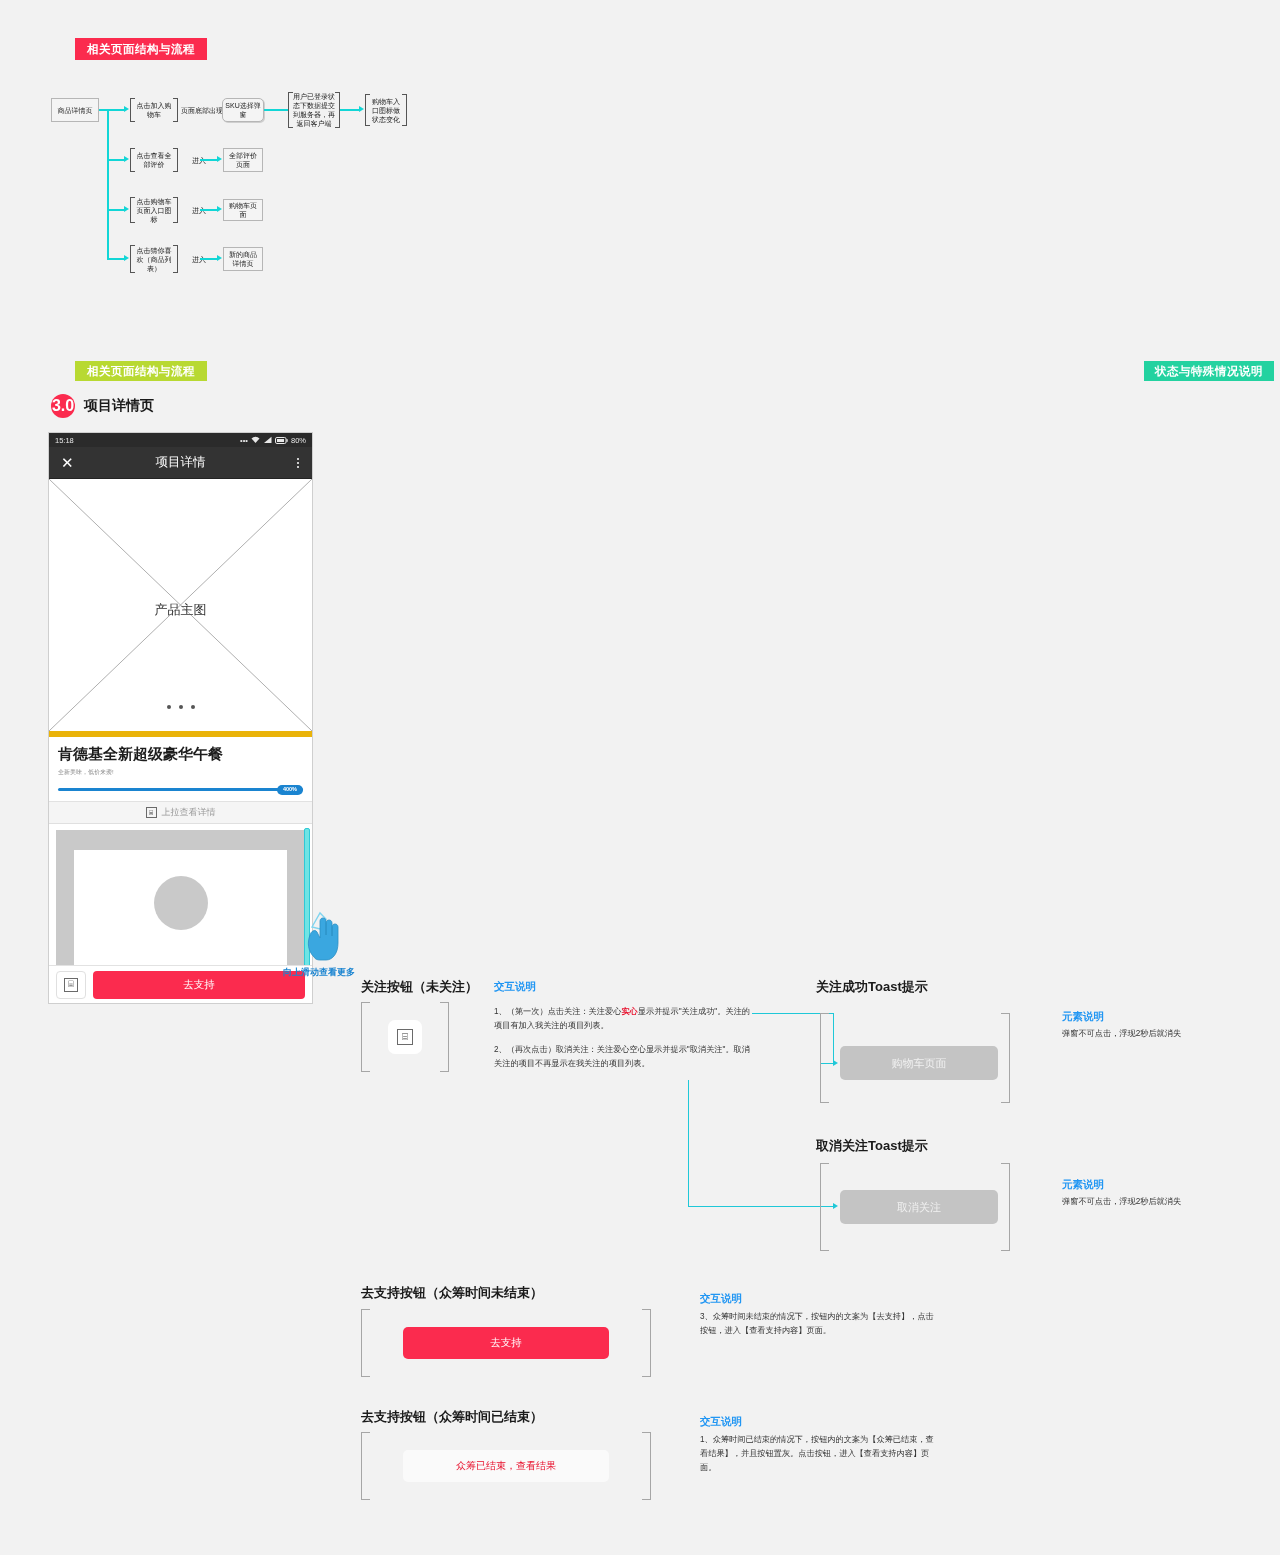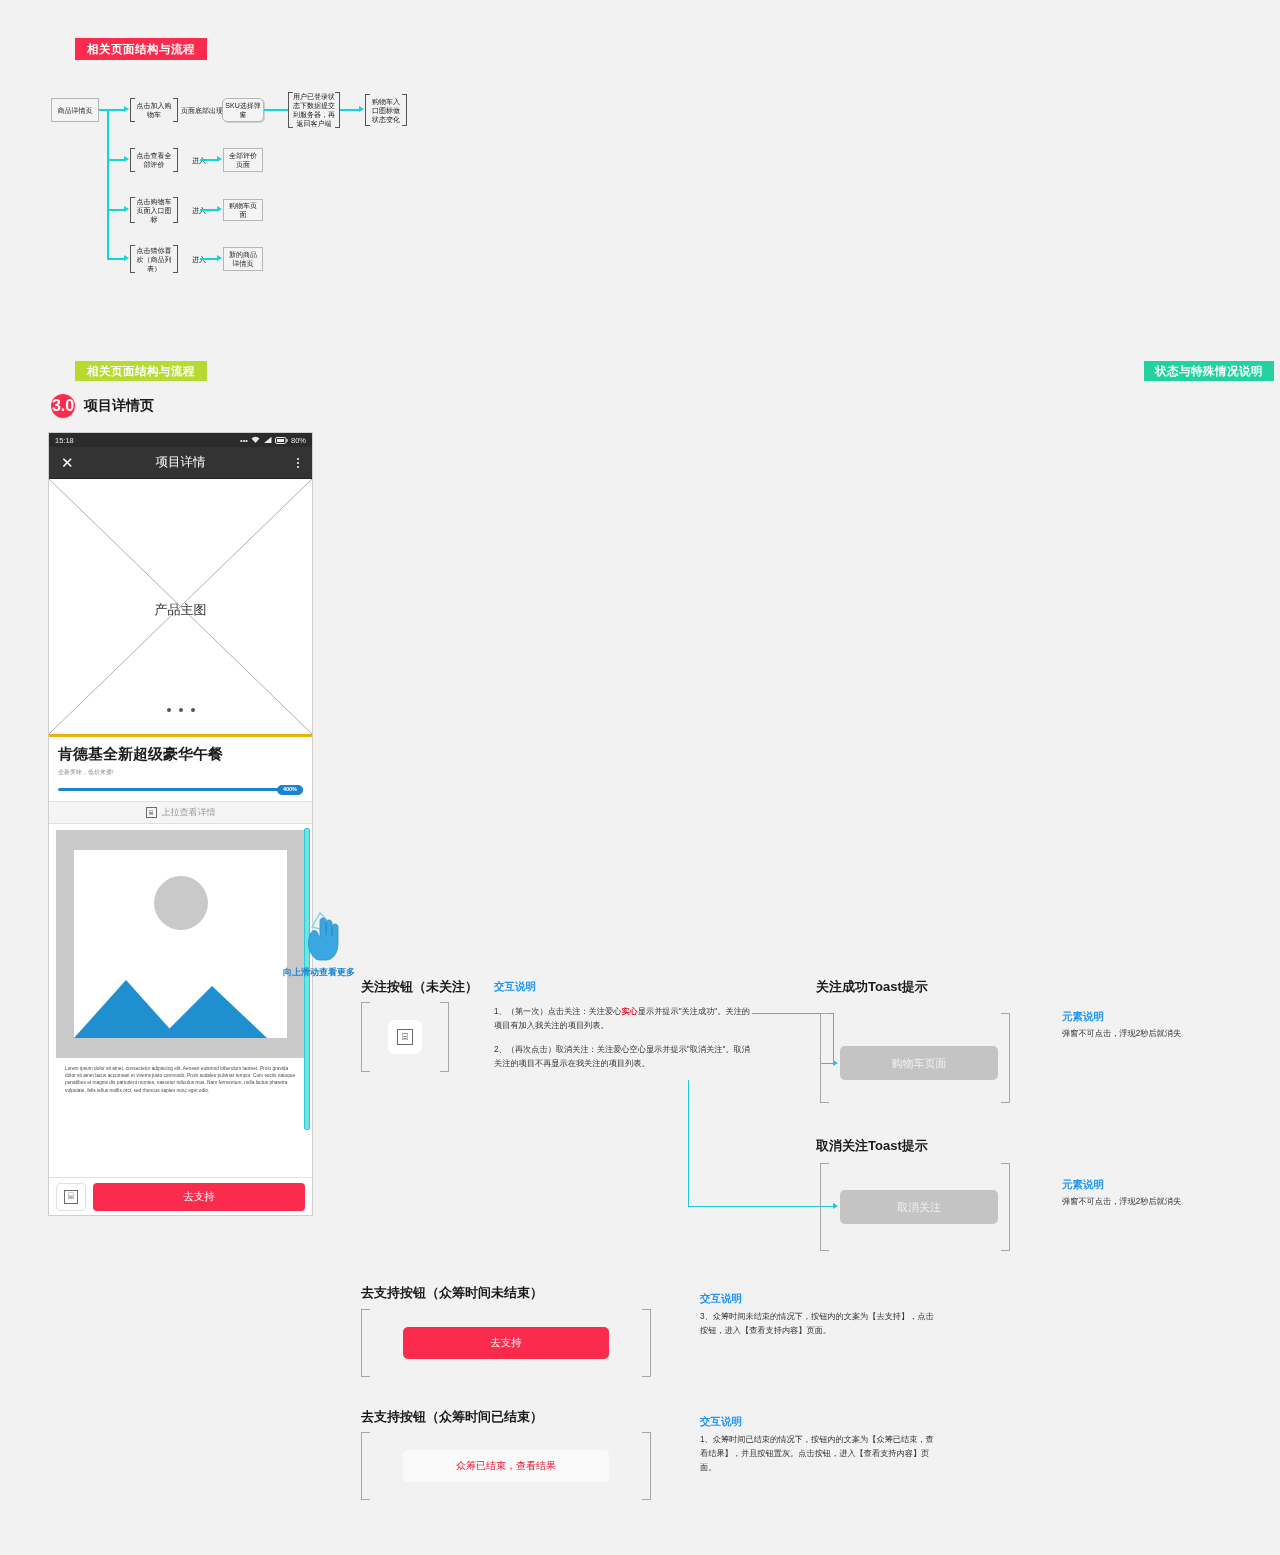--- a/index.html
+++ b/index.html
@@ -77,21 +77,21 @@
     display: flex; align-items: center; justify-content: center;
   }
   #sec-title {
     position: absolute; left: 84px; top: 397px;
     font-size: 14px; font-weight: bold; color: #1a1a1a;
   }
 
   
   #phone {
     position: absolute; left: 48px; top: 432px;
-    width: 265px; height: 784px;
+    width: 265px; height: 572px;
     background: #ffffff;
     border: 1px solid #cfcfcf;
     overflow: hidden;
   }
   #statusbar {
     height: 14px; background: #2b2b2b; color: #e8e8e8;
     display: flex; align-items: center; justify-content: space-between;
     padding: 0 6px; font-size: 7.5px;
   }
   #sb-right { display: flex; align-items: center; gap: 3px; }
@@ -101,21 +101,21 @@
     display: flex; align-items: center; position: relative;
     border-bottom: 1px solid #232323;
   }
   #nav-close { position: absolute; left: 12px; font-size: 15px; line-height: 1; }
   #nav-title { flex: 1; text-align: center; font-size: 12.5px; }
   #nav-more { position: absolute; right: 13px; display: flex; flex-direction: column; gap: 2px; }
   #nav-more i { width: 2px; height: 2px; background: #fff; border-radius: 50%; display: block; }
 
   #hero {
     position: relative; height: 258px; background: #ffffff;
-    border-bottom: 3px solid #eab308;
+    border-bottom: 6px solid #eab308;
   }
   #hero svg { position: absolute; inset: 0; width: 100%; height: 100%; }
   #hero-label {
     position: absolute; left: 0; right: 0; top: 122px;
     text-align: center; font-size: 13px; color: #333; font-weight: 500;
   }
   #dots { position: absolute; left: 0; right: 0; bottom: 18px; text-align: center; }
   #dots i {
     display: inline-block; width: 4px; height: 4px; border-radius: 50%;
     background: #555; margin: 0 4px;

